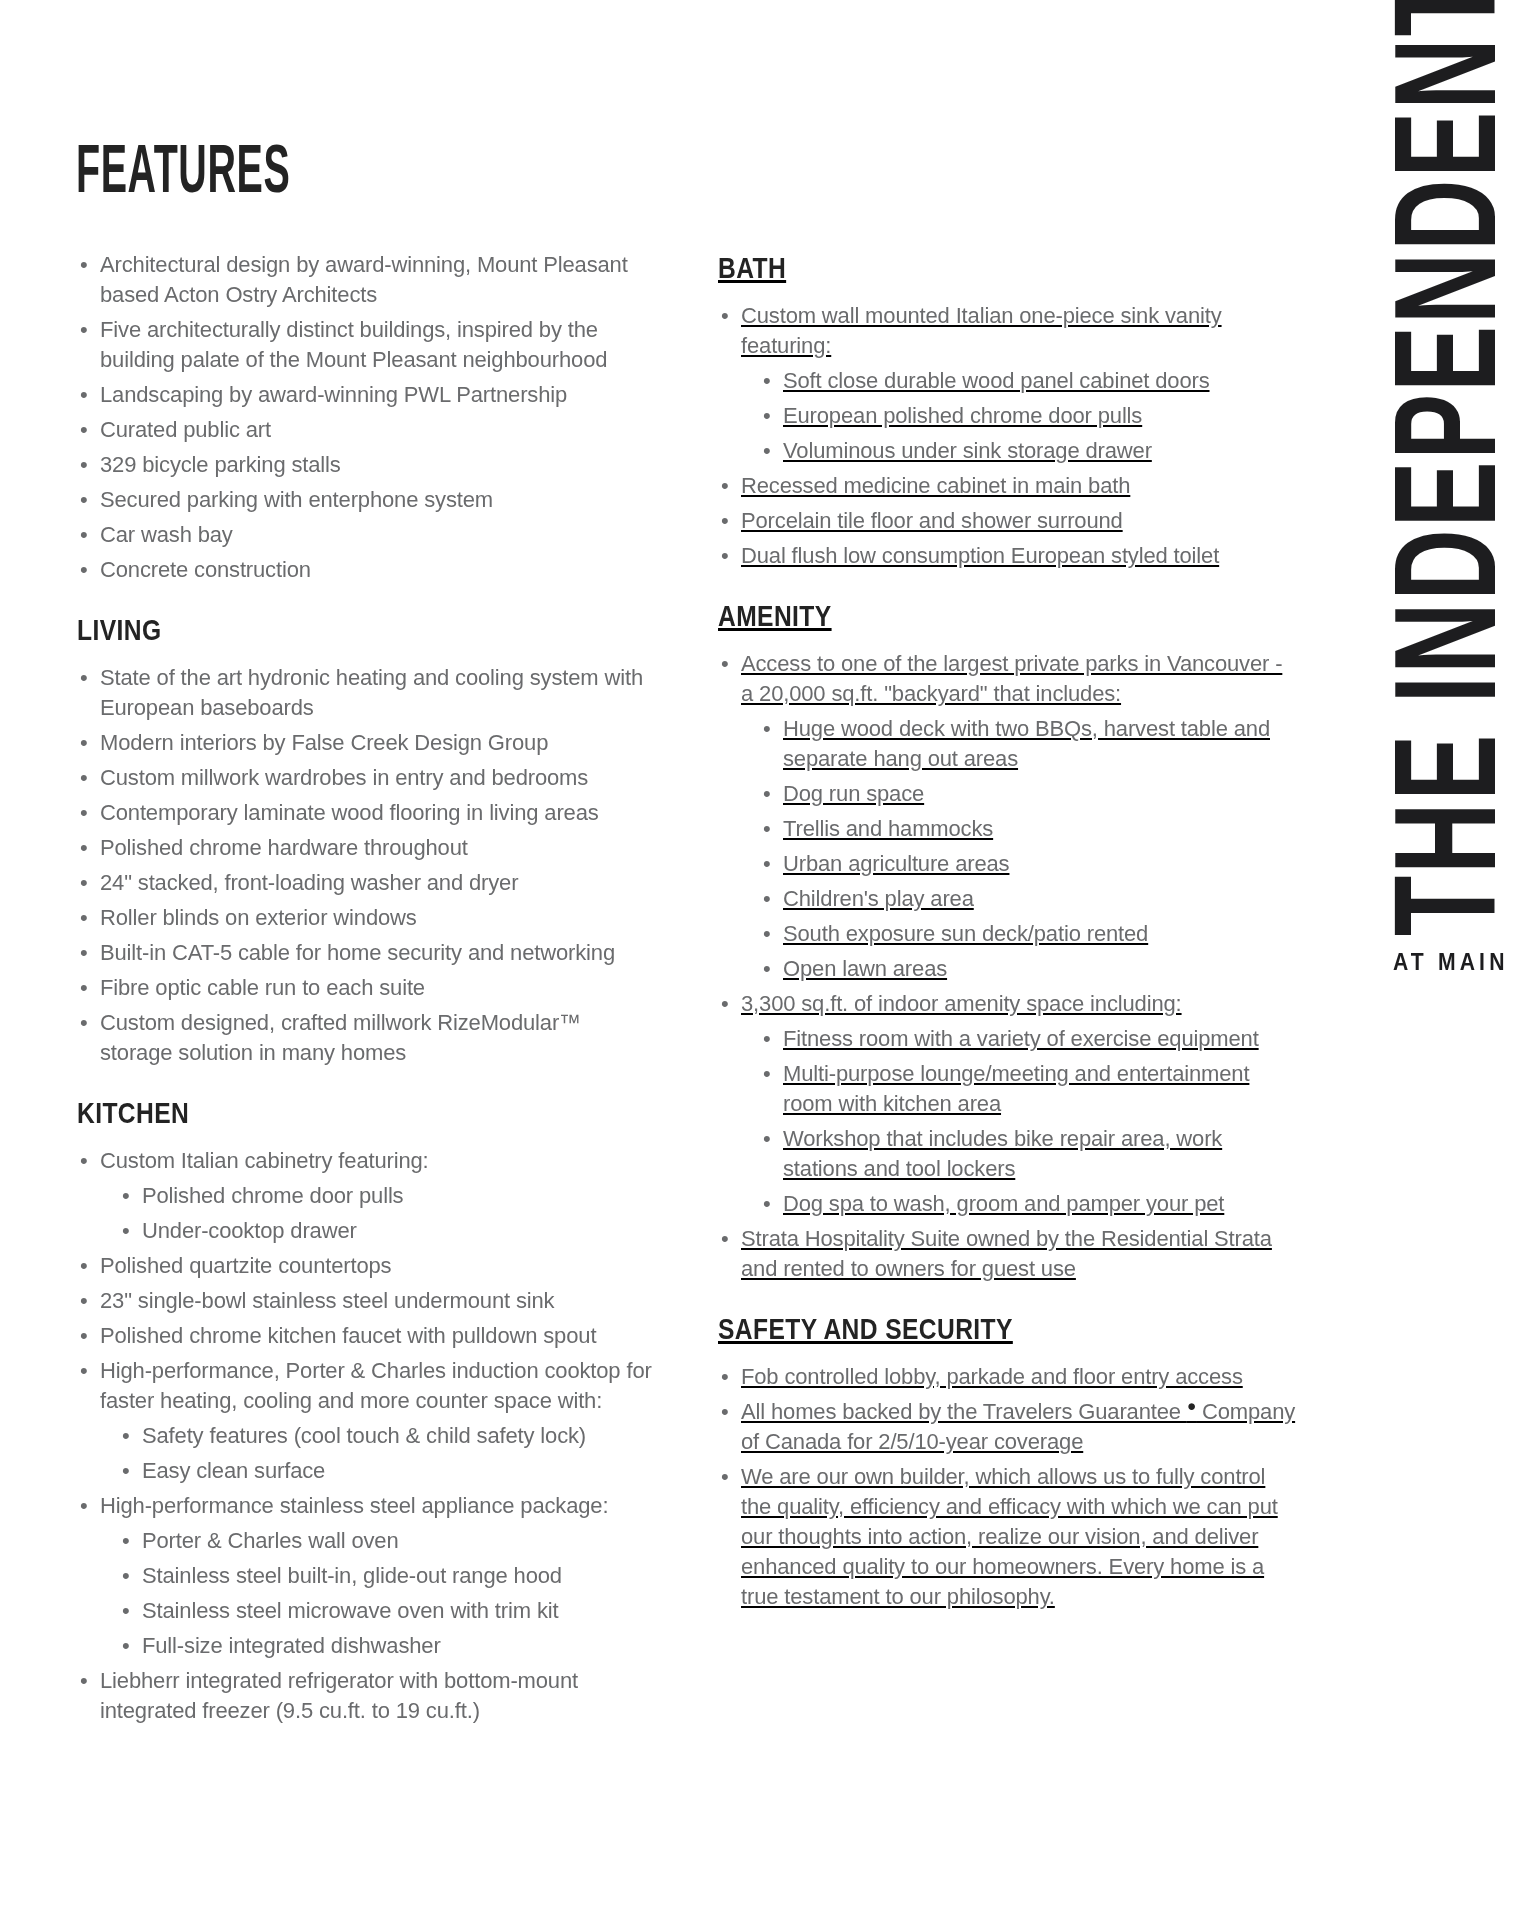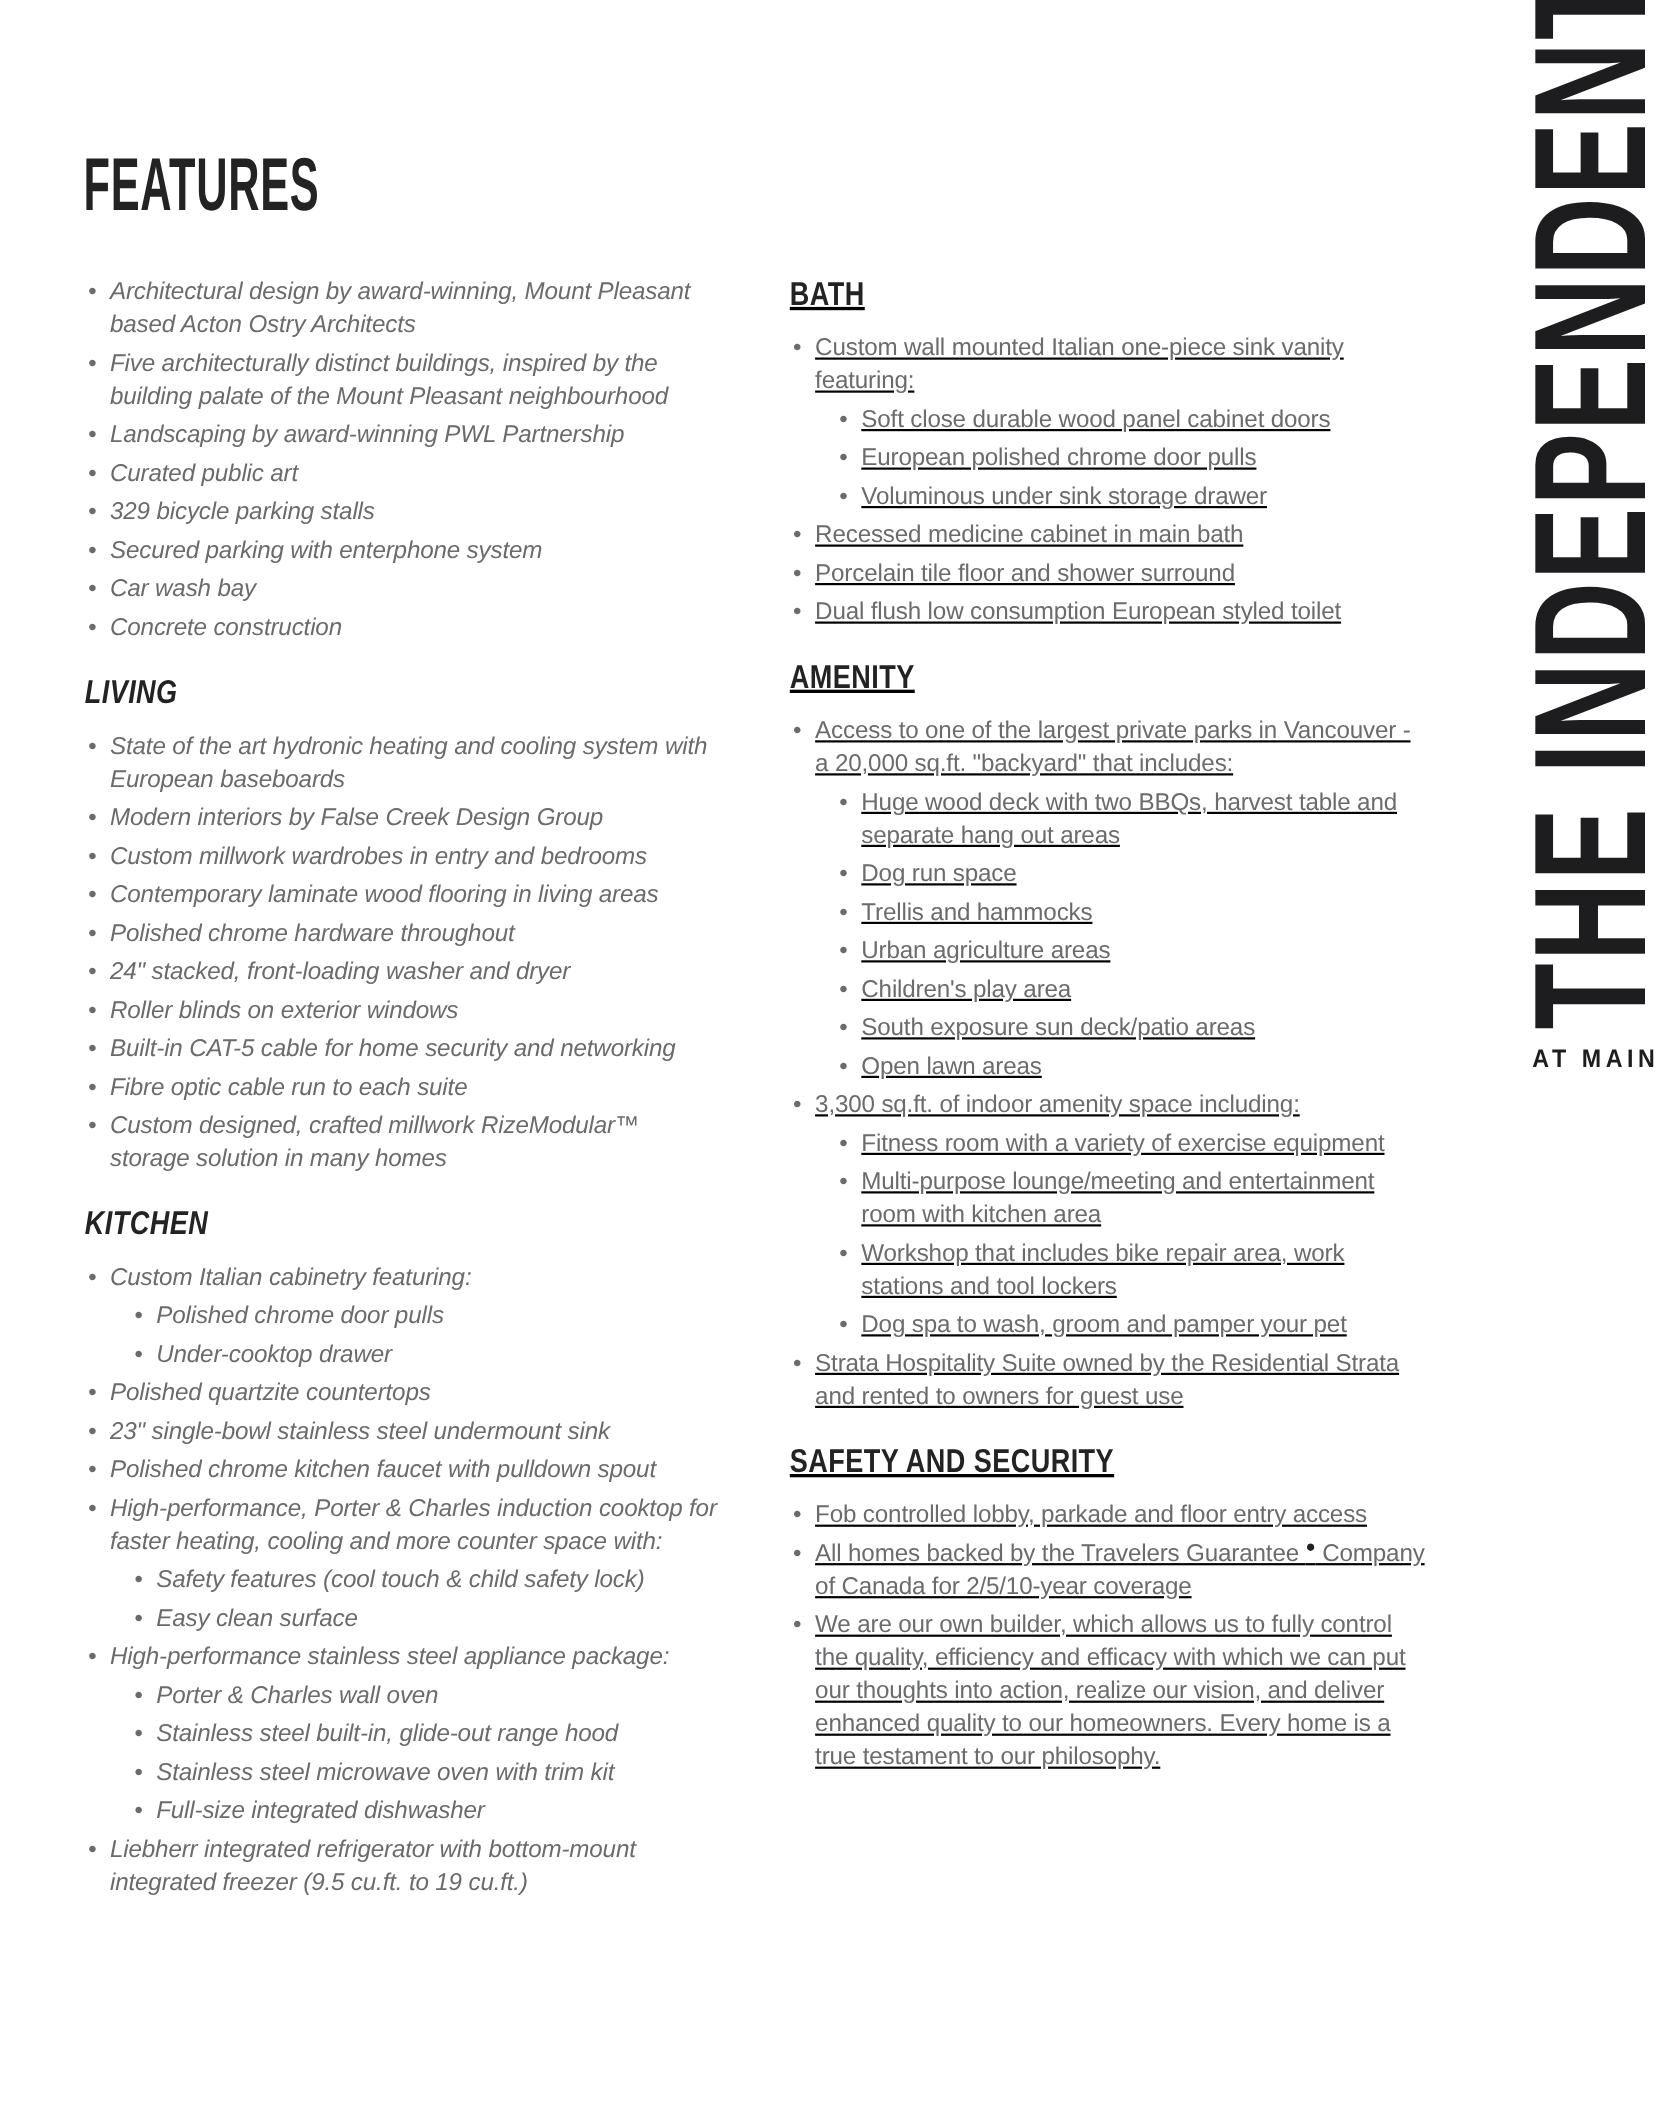--- a/index.html
+++ b/index.html
@@ -11,21 +11,21 @@
     overflow:hidden;
   }
   .page{position:absolute;inset:0;margin-left:20px;}
   .page-title{
     position:absolute;left:56px;top:134px;margin:0;
     font-size:68px;line-height:1;font-weight:700;color:#232323;
     letter-spacing:1px;white-space:nowrap;
     transform:scaleX(0.58);transform-origin:0 0;
   }
   .col{position:absolute;top:250px;width:580px;}
-  .col-left{left:57px;font-style:italic;}
+  .col-left{left:57px;}
   .col-right{left:698px;text-decoration:underline;}
   .section-title{
     font-size:30px;font-weight:700;color:#232323;line-height:1;
     margin:30px 0 18px 0;white-space:nowrap;
     transform:scaleX(0.82);transform-origin:0 50%;
     letter-spacing:0.5px;
   }
   .section:first-child .section-title{margin-top:3px;}
   ul.feature-list{
     list-style:none;margin:0;padding:0;
@@ -120,21 +120,21 @@
       </div>
       <div class="section">
         <h2 class="section-title">AMENITY</h2>
         <ul class="feature-list">
           <li class="lvl0">Access to one of the largest private parks in Vancouver - a 20,000 sq.ft. "backyard" that includes:</li>
           <li class="lvl1">Huge wood deck with two BBQs, harvest table and separate hang out areas</li>
           <li class="lvl1">Dog run space</li>
           <li class="lvl1">Trellis and hammocks</li>
           <li class="lvl1">Urban agriculture areas</li>
           <li class="lvl1">Children's play area</li>
-          <li class="lvl1">South exposure sun deck/patio areas</li>
+          <li class="lvl1">South exposure sun deck/patio rented</li>
           <li class="lvl1">Open lawn areas</li>
           <li class="lvl0">3,300 sq.ft. of indoor amenity space including:</li>
           <li class="lvl1">Fitness room with a variety of exercise equipment</li>
           <li class="lvl1">Multi-purpose lounge/meeting and entertainment room with kitchen area</li>
           <li class="lvl1">Workshop that includes bike repair area, work stations and tool lockers</li>
           <li class="lvl1">Dog spa to wash, groom and pamper your pet</li>
           <li class="lvl0">Strata Hospitality Suite owned by the Residential Strata and rented to owners for guest use</li>
         </ul>
       </div>
       <div class="section">

